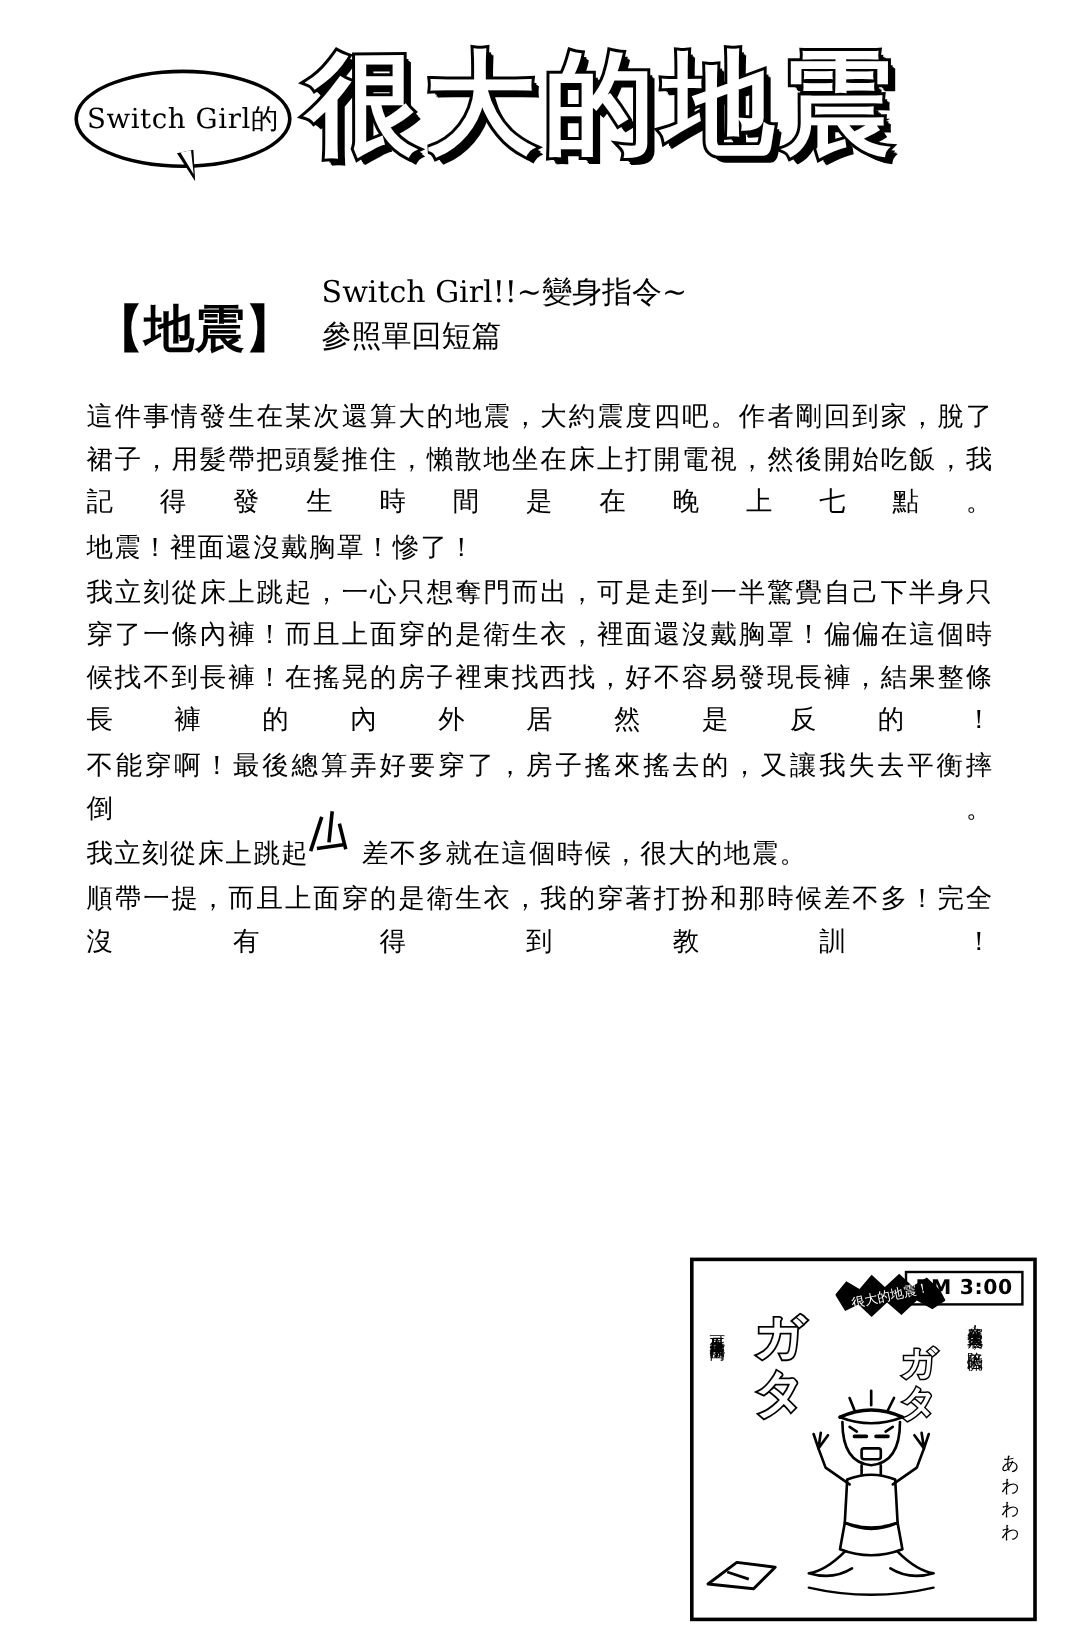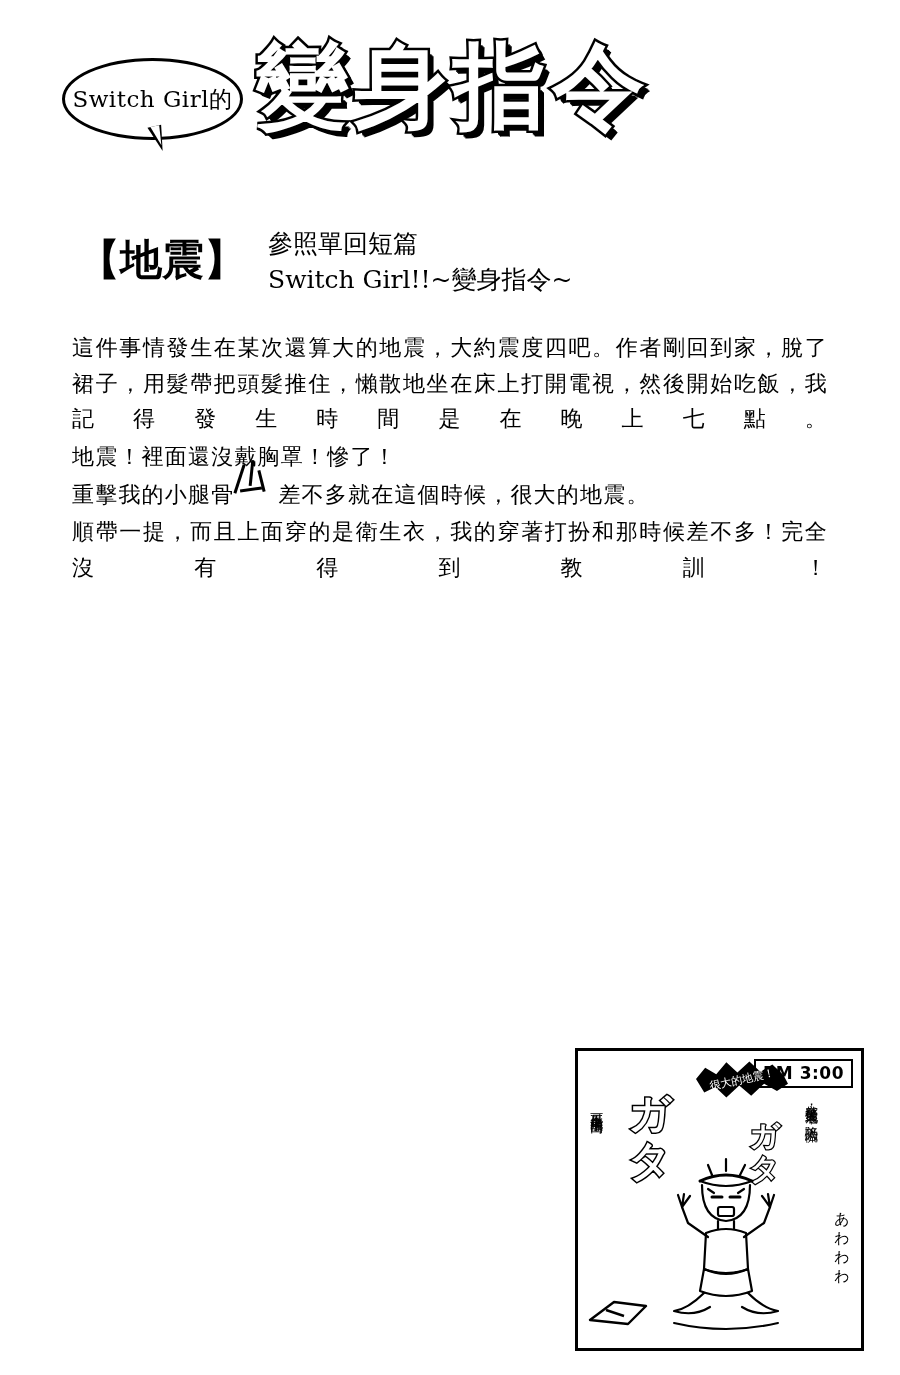--- a/index.html
+++ b/index.html
@@ -85,21 +85,21 @@
     white-space: nowrap;
   }
 
   
   .entry-head {
     position: absolute;
     left: 78px;
     top: 222px;
     width: 760px;
     display: flex;
-    align-items: center;
+    align-items: flex-end;
   }
   .entry-term {
     font-family: "DejaVu Serif", "Liberation Serif", serif;
     font-size: 42px;
     font-weight: bold;
     line-height: 1.15;
     white-space: nowrap;
   }
   .entry-ref {
     margin-left: 22px;
@@ -258,36 +258,38 @@
 </head>
 <body>
 
 <div class="page">
 
   <div class="header">
     <div class="bubble">
       <span class="bubble-text">Switch Girl的</span>
     </div>
     <div class="bubble-tail"></div>
-    <div class="title-main">變身指令</div>
+    <div class="title-main">很大的地震</div>
   </div>
 
   <div class="entry-head">
     <div class="entry-term">【地震】</div>
     <div class="entry-ref">
+      <div>Switch Girl!!~變身指令~</div>
       <div>參照單回短篇</div>
-      <div>Switch Girl!!~變身指令~</div>
     </div>
   </div>
 
   <div class="body-text">
     <p class="j">這件事情發生在某次還算大的地震，大約震度四吧。作者剛回到家，脫了裙子，用髮帶把頭髮推住，懶散地坐在床上打開電視，然後開始吃飯，我記得發生時間是在晚上七點。</p>
     <p class="last">地震！裡面還沒戴胸罩！慘了！</p>
+    <p class="j">我立刻從床上跳起，一心只想奪門而出，可是走到一半驚覺自己下半身只穿了一條內褲！而且上面穿的是衛生衣，裡面還沒戴胸罩！偏偏在這個時候找不到長褲！在搖晃的房子裡東找西找，好不容易發現長褲，結果整條長褲的內外居然是反的！</p>
+    <p class="j">不能穿啊！最後總算弄好要穿了，房子搖來搖去的，又讓我失去平衡摔倒。</p>
     <p class="last">
-      <span>重擊我的小腿骨</span><span class="kick-mark"><i></i><i></i><i></i><i></i></span><span>差不多就在這個時候，很大的地震。</span>
+      <span>我立刻從床上跳起</span><span class="kick-mark"><i></i><i></i><i></i><i></i></span><span>差不多就在這個時候，很大的地震。</span>
     </p>
     <p class="j">順帶一提，而且上面穿的是衛生衣，我的穿著打扮和那時候差不多！完全沒有得到教訓！</p>
   </div>
 
   <div class="comic">
 
     <div class="pm-box">PM 3:00</div>
 
     <div class="burst">
       <span>很大的地震！</span>

